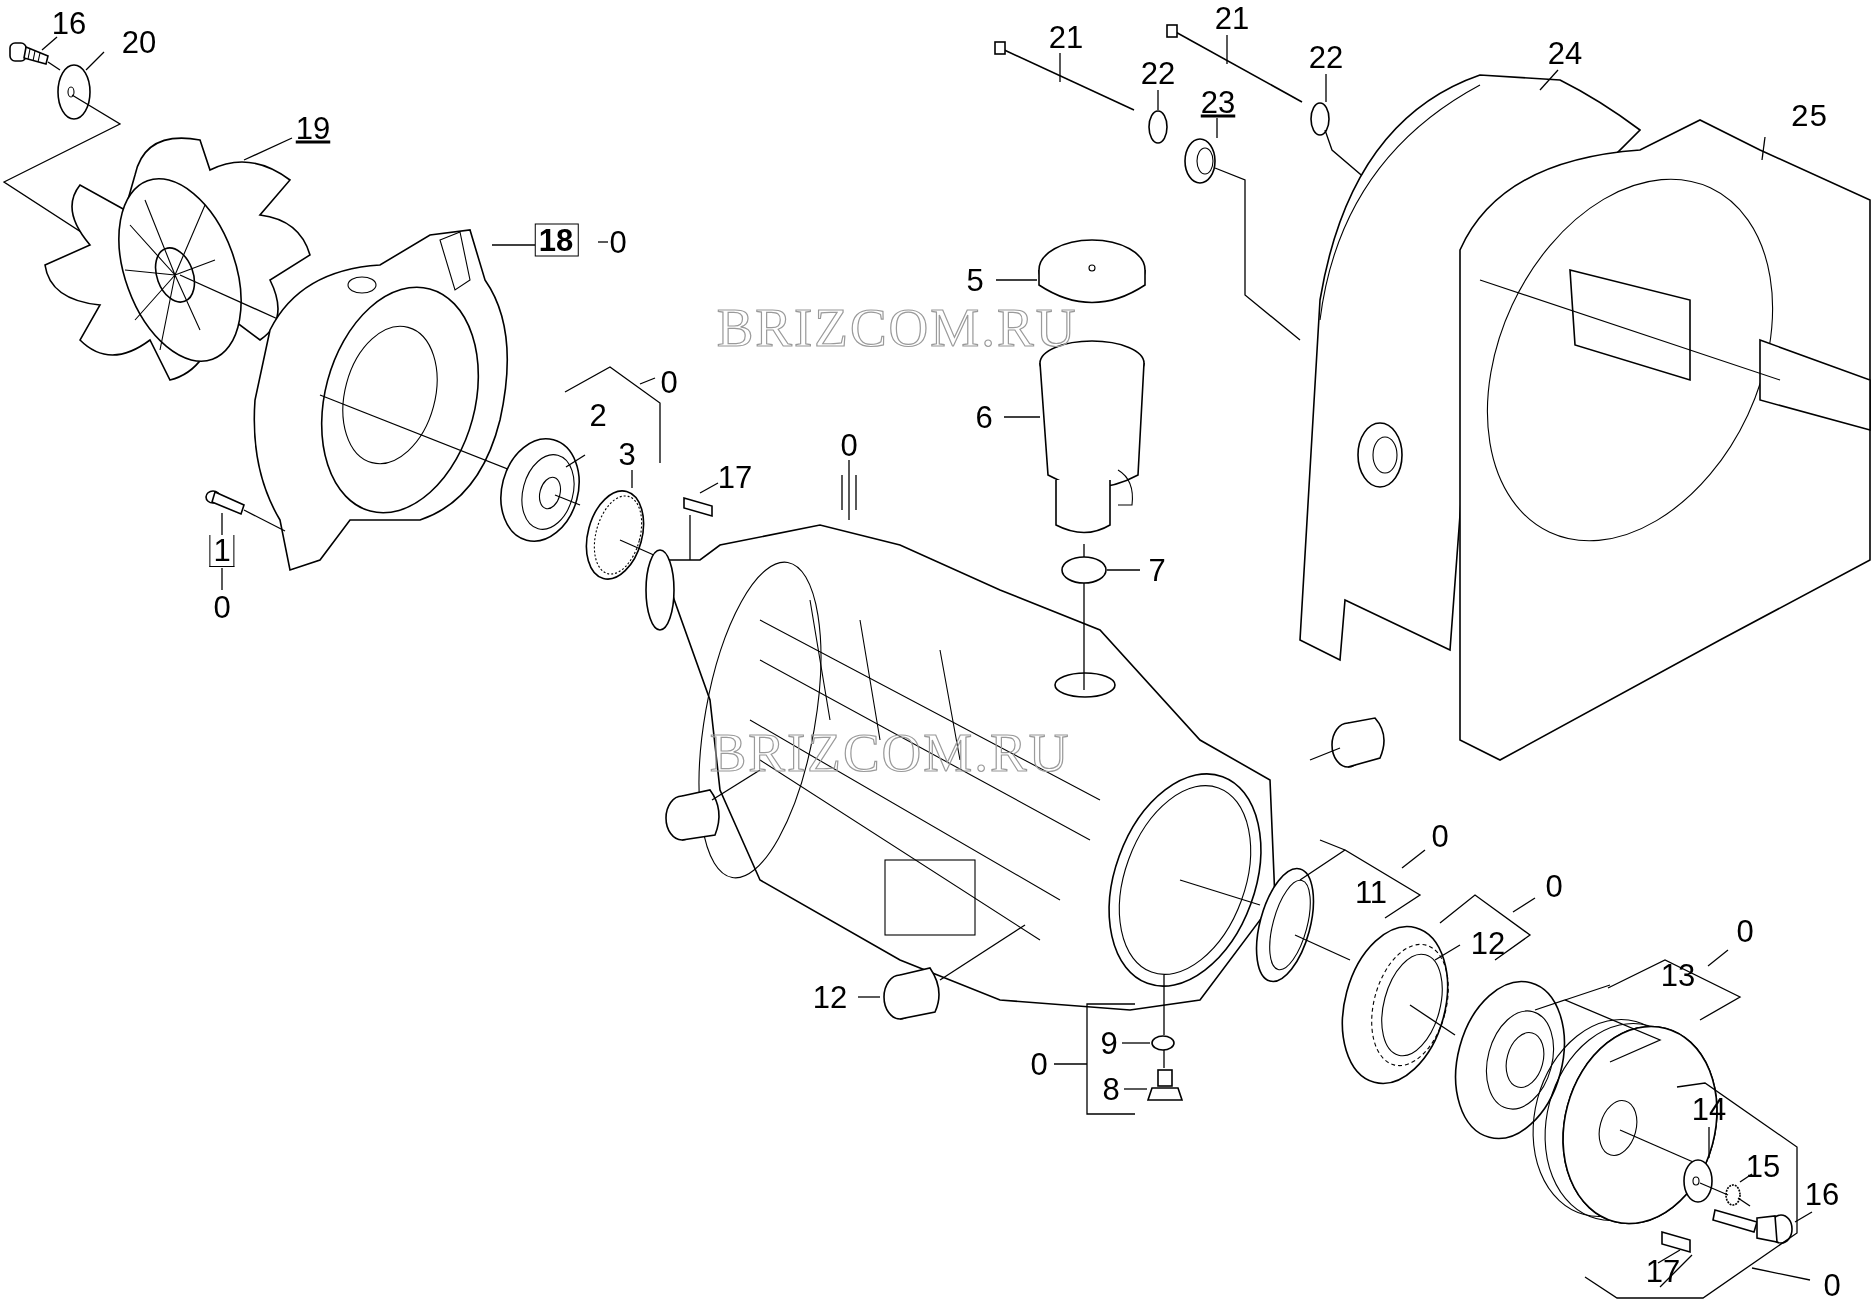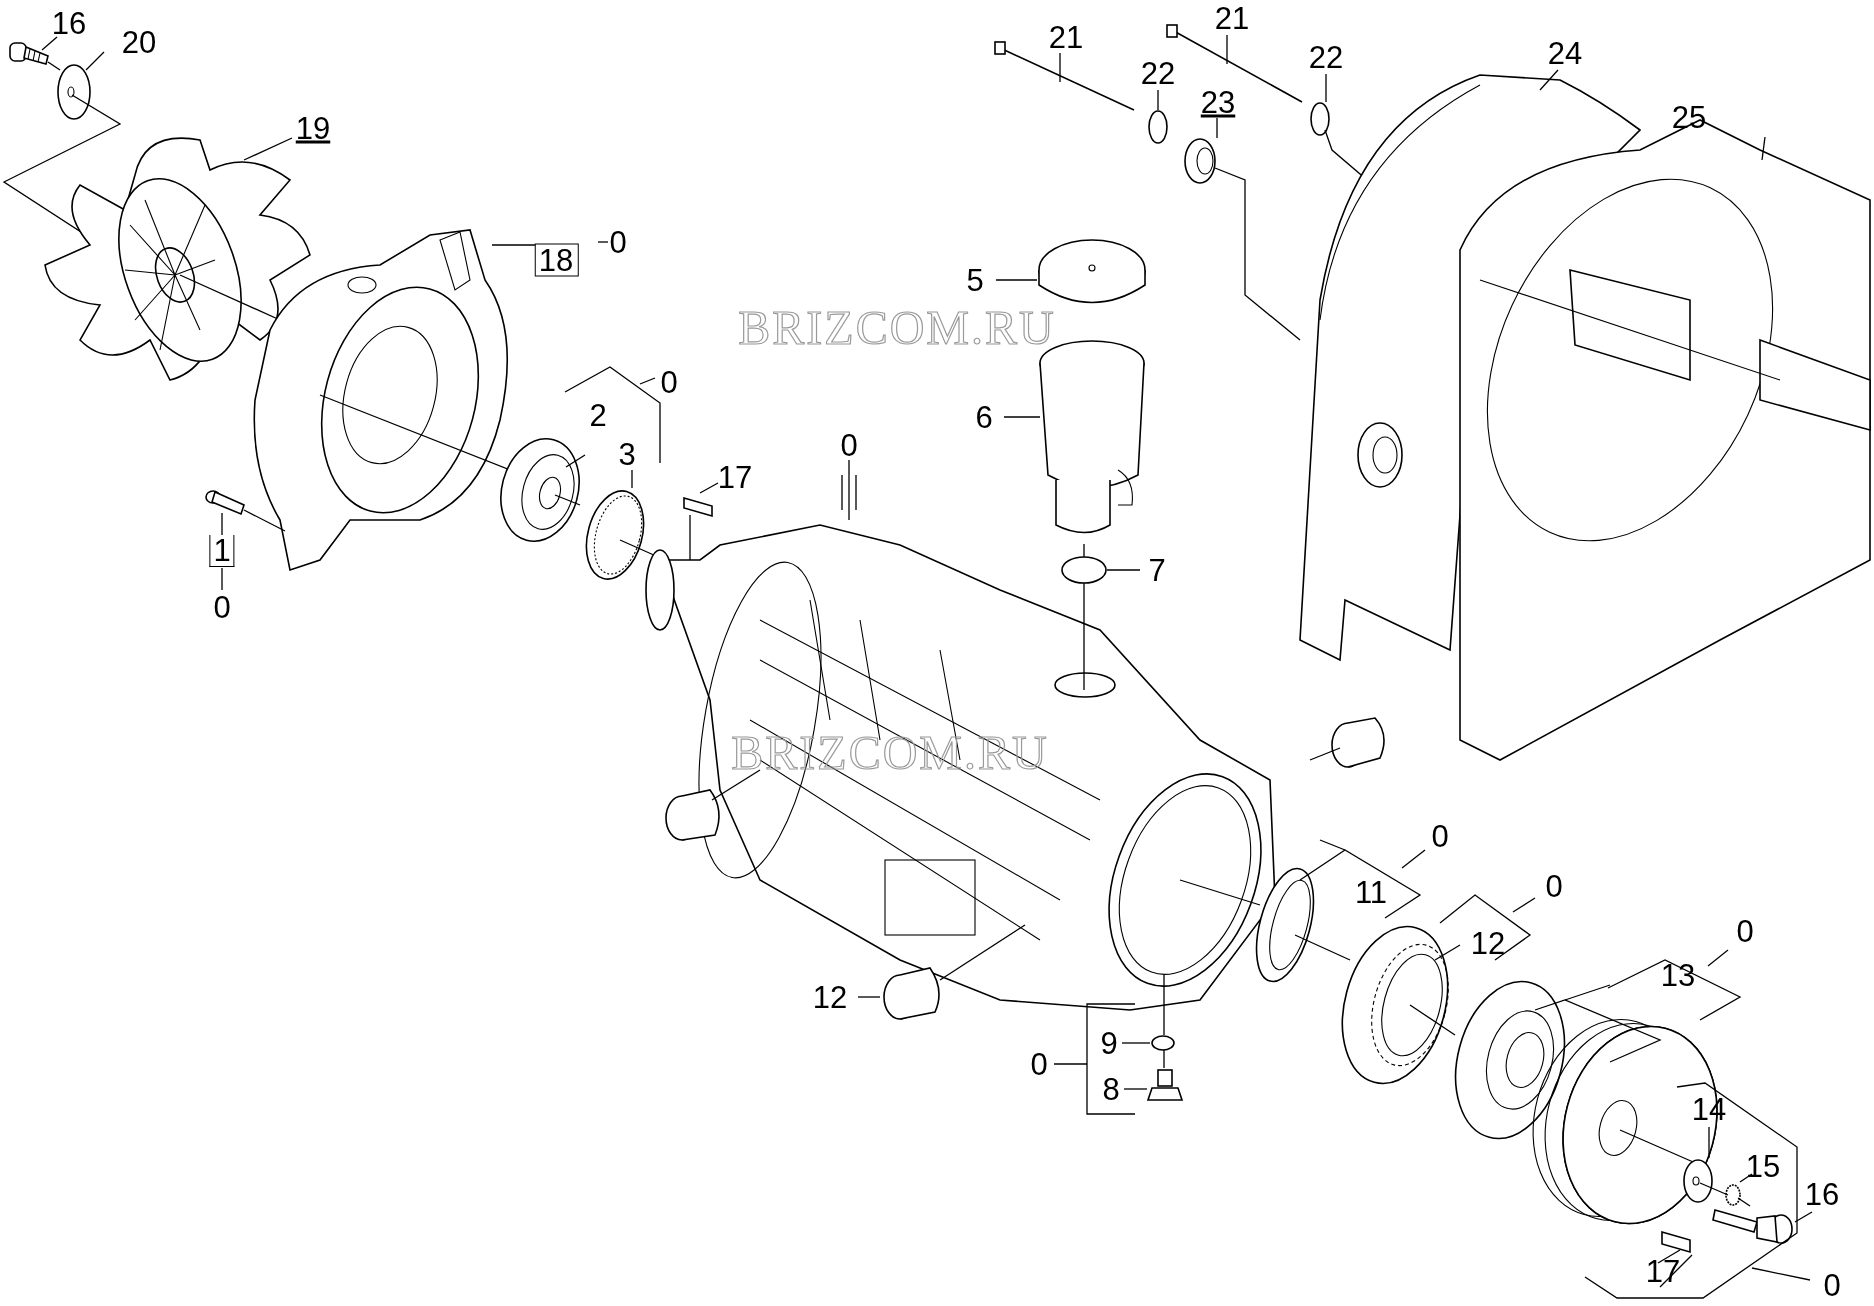--- a/index.html
+++ b/index.html
@@ -2,21 +2,21 @@
 <html><head>
 <meta charset="utf-8">
 <style>
   html,body{margin:0;padding:0;background:#ffffff;}
   body{width:1874px;height:1306px;position:relative;overflow:hidden;font-family:"Liberation Sans",sans-serif;}
   #stage{position:absolute;left:0;top:0;width:1874px;height:1306px;}
   svg{position:absolute;left:0;top:0;}
   .lbl{position:absolute;font-family:"Liberation Sans",sans-serif;font-size:31px;color:#000;line-height:1;transform:translate(-50%,-50%);white-space:nowrap;}
   .boxed{border:1.5px solid #000;border-left:none;padding:0 5px 0 3px;}
   .boxed-v{border:1.5px solid #000;border-top:none;padding:0 3px;}
-  .wm{position:absolute;font-family:"Liberation Serif",serif;font-size:48px;letter-spacing:2px;color:transparent;-webkit-text-stroke:1.2px #9a9a9a;transform:translate(-50%,-50%);white-space:nowrap;}
+  .wm{position:absolute;font-family:"Liberation Serif",serif;font-size:55px;letter-spacing:2px;color:transparent;-webkit-text-stroke:1.2px #9a9a9a;transform:translate(-50%,-50%);white-space:nowrap;}
   .part{fill:#fff;stroke:#000;stroke-width:1.6;}
   .thin{fill:none;stroke:#000;stroke-width:1.1;}
   .leader{fill:none;stroke:#000;stroke-width:1.3;}
 </style>
 </head>
 <body>
 
 <div id="stage">
 
 <svg width="1874" height="1306" viewBox="0 0 1874 1306">
@@ -248,39 +248,39 @@
   <path d="M1677 1087 L1705 1083 L1797 1147 L1797 1233 L1703 1298 L1617 1298 L1585 1277" class="leader"></path>
   <path d="M1752 1268 L1810 1280" class="leader"></path>
 </svg>
 
 <div class="wm" style="left:897px;top:327px;">BRIZCOM.RU</div>
 <div class="wm" style="left:890px;top:752px;">BRIZCOM.RU</div>
 
 <div class="lbl" style="left:69px;top:23px;">16</div>
 <div class="lbl" style="left:139px;top:42px;">20</div>
 <div class="lbl" style="left:313px;top:128px;text-decoration:underline;">19</div>
-<div class="lbl boxed" style="left:557px;top:260px;border-left:1.5px solid #000;">18</div>
+<div class="lbl boxed" style="left:557px;top:240px;border-left:1.5px solid #000;font-weight:bold;">18</div>
 <div class="lbl" style="left:618px;top:242px;">0</div>
 <div class="lbl" style="left:669px;top:382px;">0</div>
 <div class="lbl" style="left:598px;top:415px;">2</div>
 <div class="lbl" style="left:627px;top:454px;">3</div>
 <div class="lbl" style="left:735px;top:477px;">17</div>
 <div class="lbl boxed-v" style="left:222px;top:551px;border-left:1.5px solid #000;">1</div>
 <div class="lbl" style="left:222px;top:607px;">0</div>
 <div class="lbl" style="left:849px;top:445px;">0</div>
 <div class="lbl" style="left:975px;top:280px;">5</div>
 <div class="lbl" style="left:984px;top:417px;">6</div>
 <div class="lbl" style="left:1157px;top:570px;">7</div>
 <div class="lbl" style="left:1066px;top:37px;">21</div>
 <div class="lbl" style="left:1232px;top:18px;">21</div>
 <div class="lbl" style="left:1158px;top:73px;">22</div>
 <div class="lbl" style="left:1326px;top:57px;">22</div>
 <div class="lbl" style="left:1218px;top:102px;text-decoration:underline;">23</div>
 <div class="lbl" style="left:1565px;top:53px;">24</div>
-<div class="lbl" style="left:1689px;top:117px;">25</div>
+<div class="lbl" style="left:1809px;top:117px;font-family:Liberation Mono, monospace;">25</div>
 <div class="lbl" style="left:1440px;top:836px;">0</div>
 <div class="lbl" style="left:1371px;top:880px;margin-top:12px;">11</div>
 <div class="lbl" style="left:1554px;top:886px;">0</div>
 <div class="lbl" style="left:1488px;top:943px;">12</div>
 <div class="lbl" style="left:1745px;top:931px;">0</div>
 <div class="lbl" style="left:1678px;top:975px;">13</div>
 <div class="lbl" style="left:830px;top:997px;">12</div>
 <div class="lbl" style="left:1109px;top:1043px;">9</div>
 <div class="lbl" style="left:1039px;top:1064px;">0</div>
 <div class="lbl" style="left:1111px;top:1089px;">8</div>

